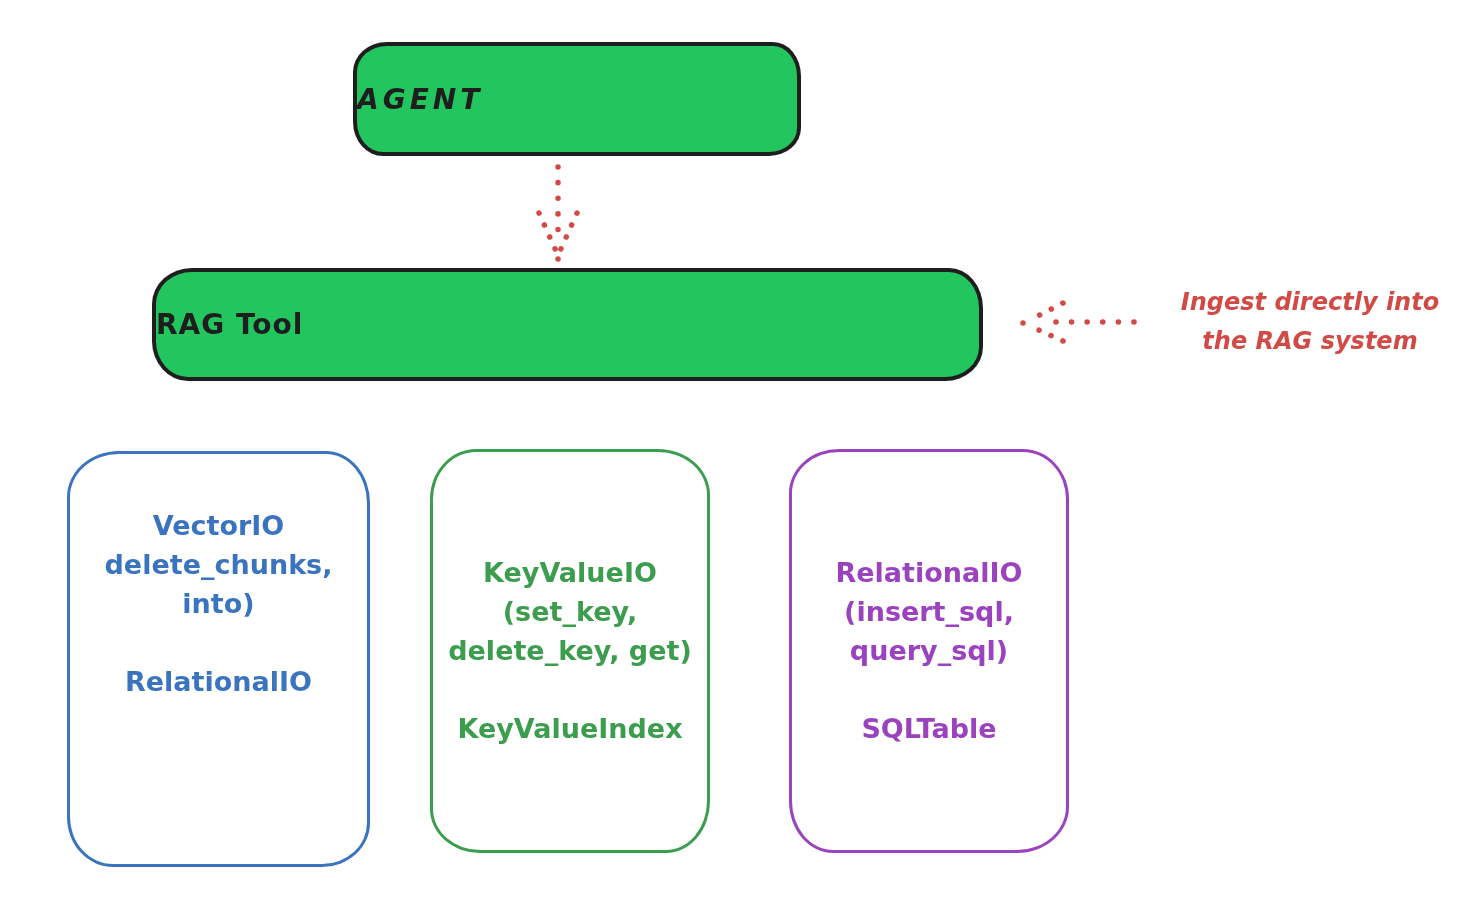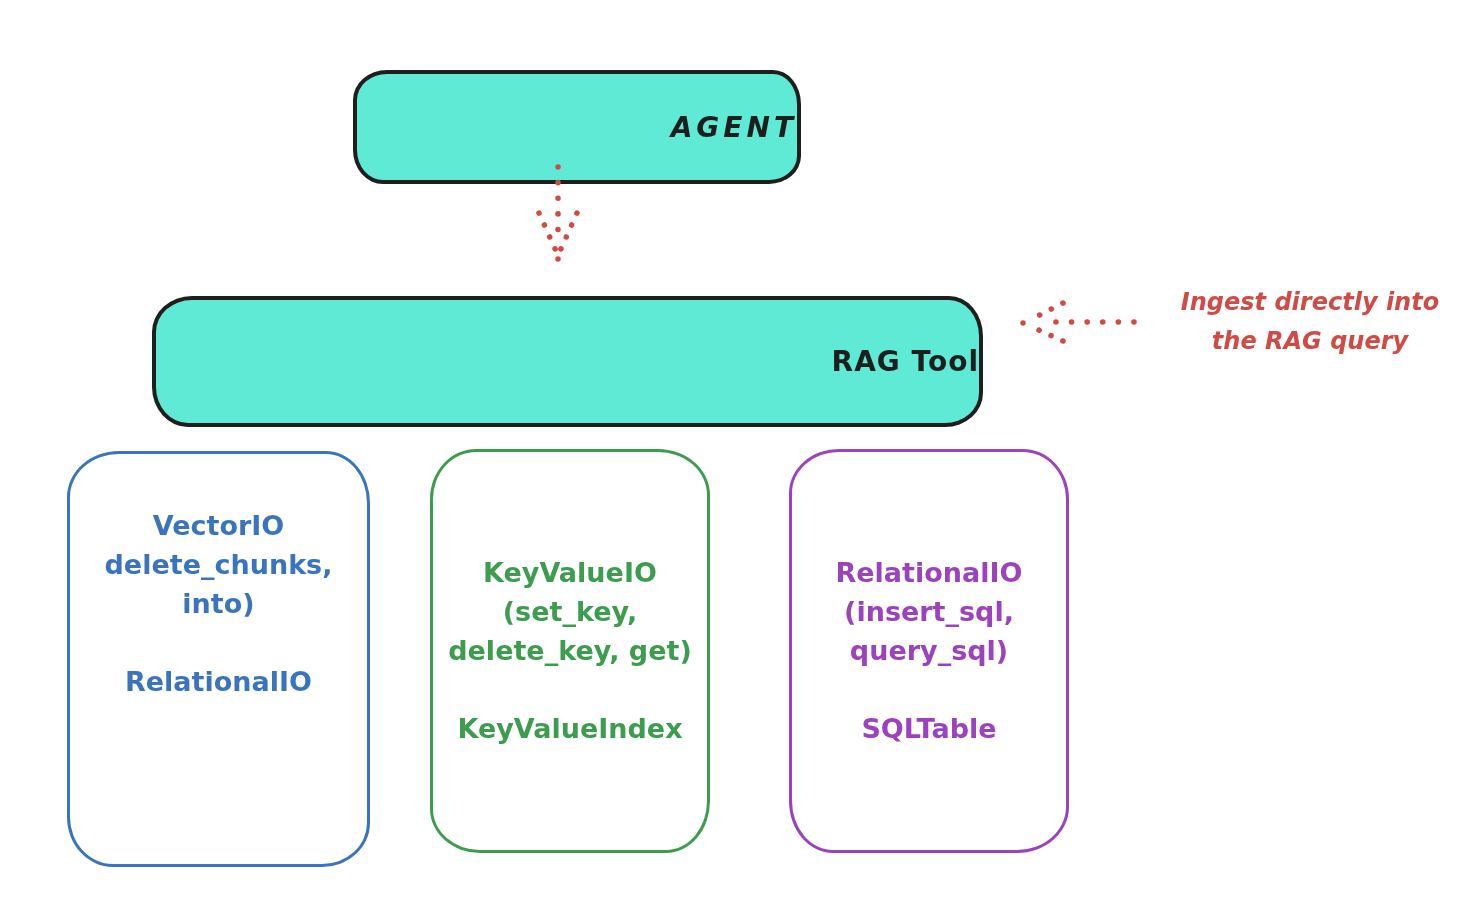--- a/index.html
+++ b/index.html
@@ -10,46 +10,45 @@
     position: relative;
     width: 1484px;
     height: 910px;
     background: #ffffff;
     overflow: hidden;
   }
 
   
   .node {
     position: absolute;
-    background: #5eead4;
+    background: #22c55e;
     display: flex;
     align-items: center;
-    justify-content: flex-end;
-    margin-top: 28px;
+    justify-content: flex-start;
   }
 
   .node-black {
     border: 4px solid #1e1e1e;
     color: #1e1e1e;
   }
 
   .agent-node {
     left: 353px; top: 42px;
     width: 448px; height: 114px;
     border-radius: 34px 28px 32px 30px / 30px 34px 28px 34px;
   }
   .agent-node .label {
     font-size: 28px; font-weight: 700;
     letter-spacing: 4px;
     font-style: italic;
   }
 
   .rag-node {
     left: 152px; top: 268px;
-    width: 831px; height: 131px;
+    width: 831px; height: 113px;
     border-radius: 40px 34px 38px 36px / 36px 40px 34px 40px;
   }
   .rag-node .label {
     font-size: 28px; font-weight: 600;
     letter-spacing: 1px;
   }
 
   .card {
     position: absolute;
     background: #ffffff;
@@ -138,21 +137,21 @@
     <g>
       <path class="dotline dash-long" d="M1134 322 L1046 322" stroke="#d24a45"></path>
       <path class="dotline dash-short" d="M1063 303 L1030 320" stroke="#d24a45"></path>
       <path class="dotline dash-short" d="M1063 341 L1030 326" stroke="#d24a45"></path>
       <path class="dotline" d="M1023 323 l0 0.1" stroke="#d24a45"></path>
     </g>
   </svg>
 
   <div class="annotation">
     <div>Ingest directly into</div>
-    <div>the RAG query</div>
+    <div>the RAG system</div>
   </div>
 
   <div class="card card-vector">
     <div>VectorIO</div>
     <div>delete_chunks,</div>
     <div>into)</div>
     <div class="gap"></div>
     <div>RelationalIO</div>
   </div>
 

